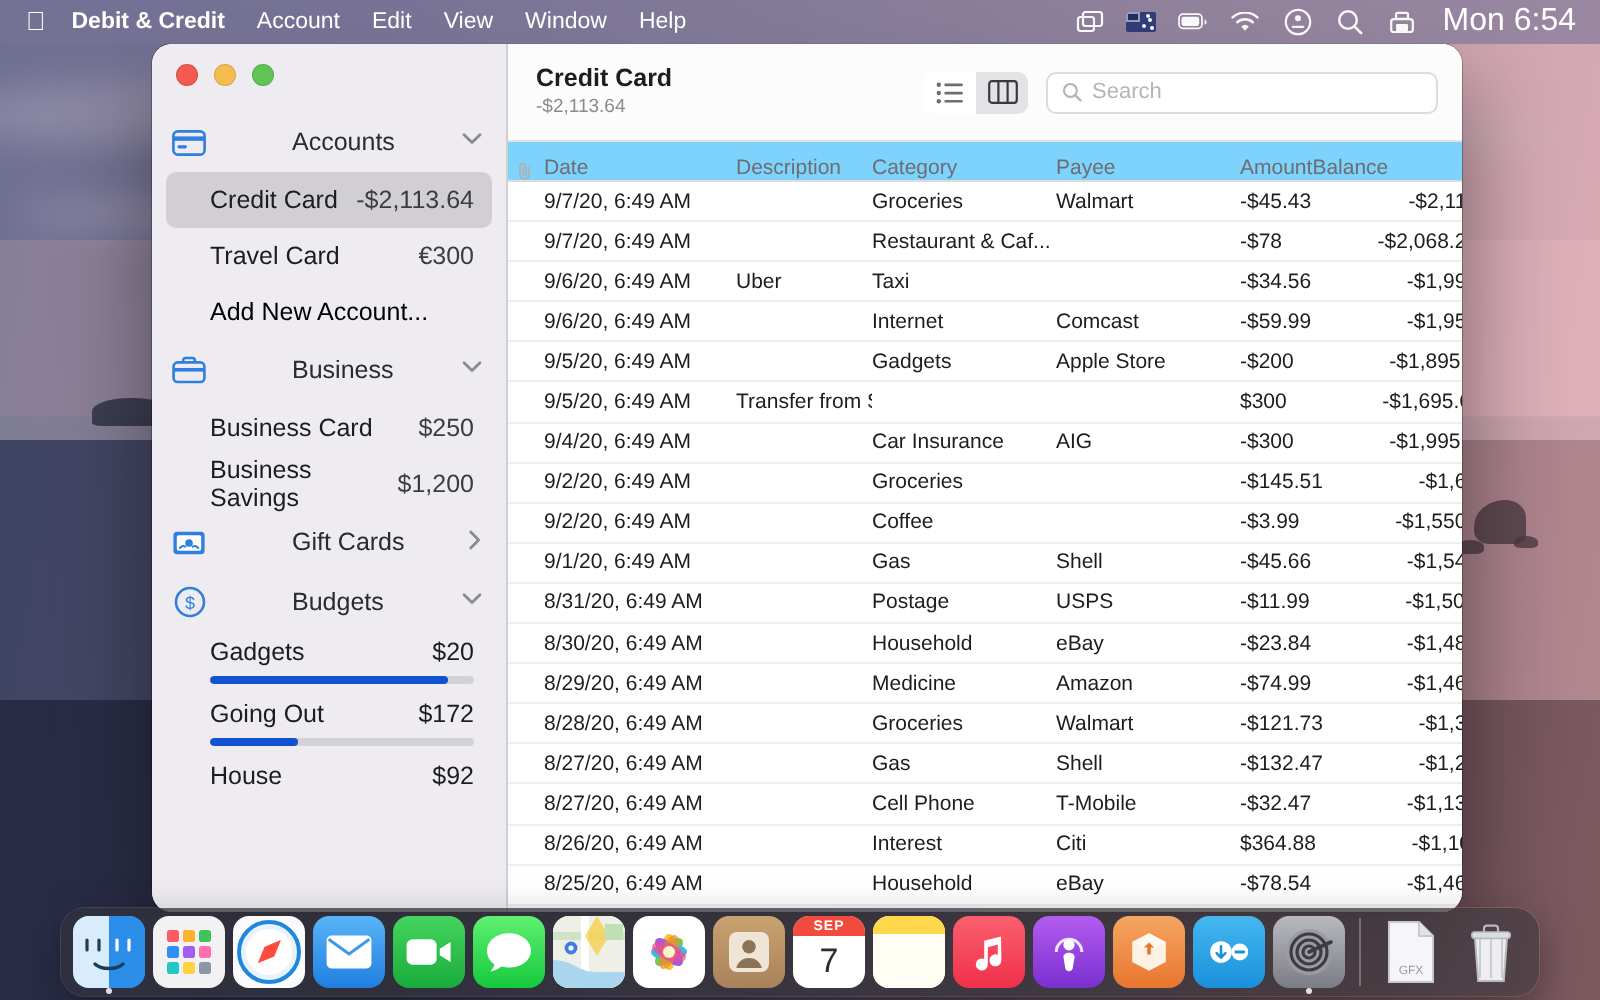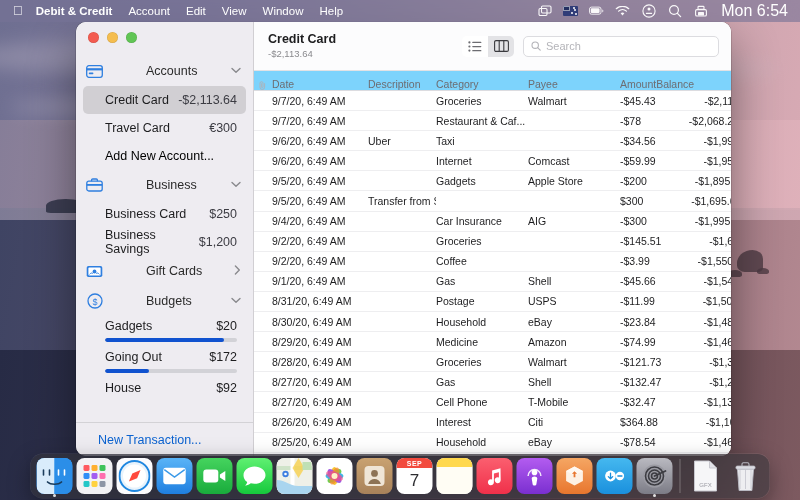--- a/index.html
+++ b/index.html
@@ -349,23 +349,20 @@
       </div>
       <div class="sb-budget">
         <div class="top">
           <span class="name">House</span>
           <span class="amt">$92</span>
         </div>
 
       </div>
     </div>
 
-    <div id="sidebar-footer">
-      <span>New Transaction...</span>
-    </div>
   </div>
 
   <div id="content">
 
     <div id="toolbar">
       <div id="doc-title">
         <div class="t">Credit Card</div>
         <div class="s">-$2,113.64</div>
       </div>
 

